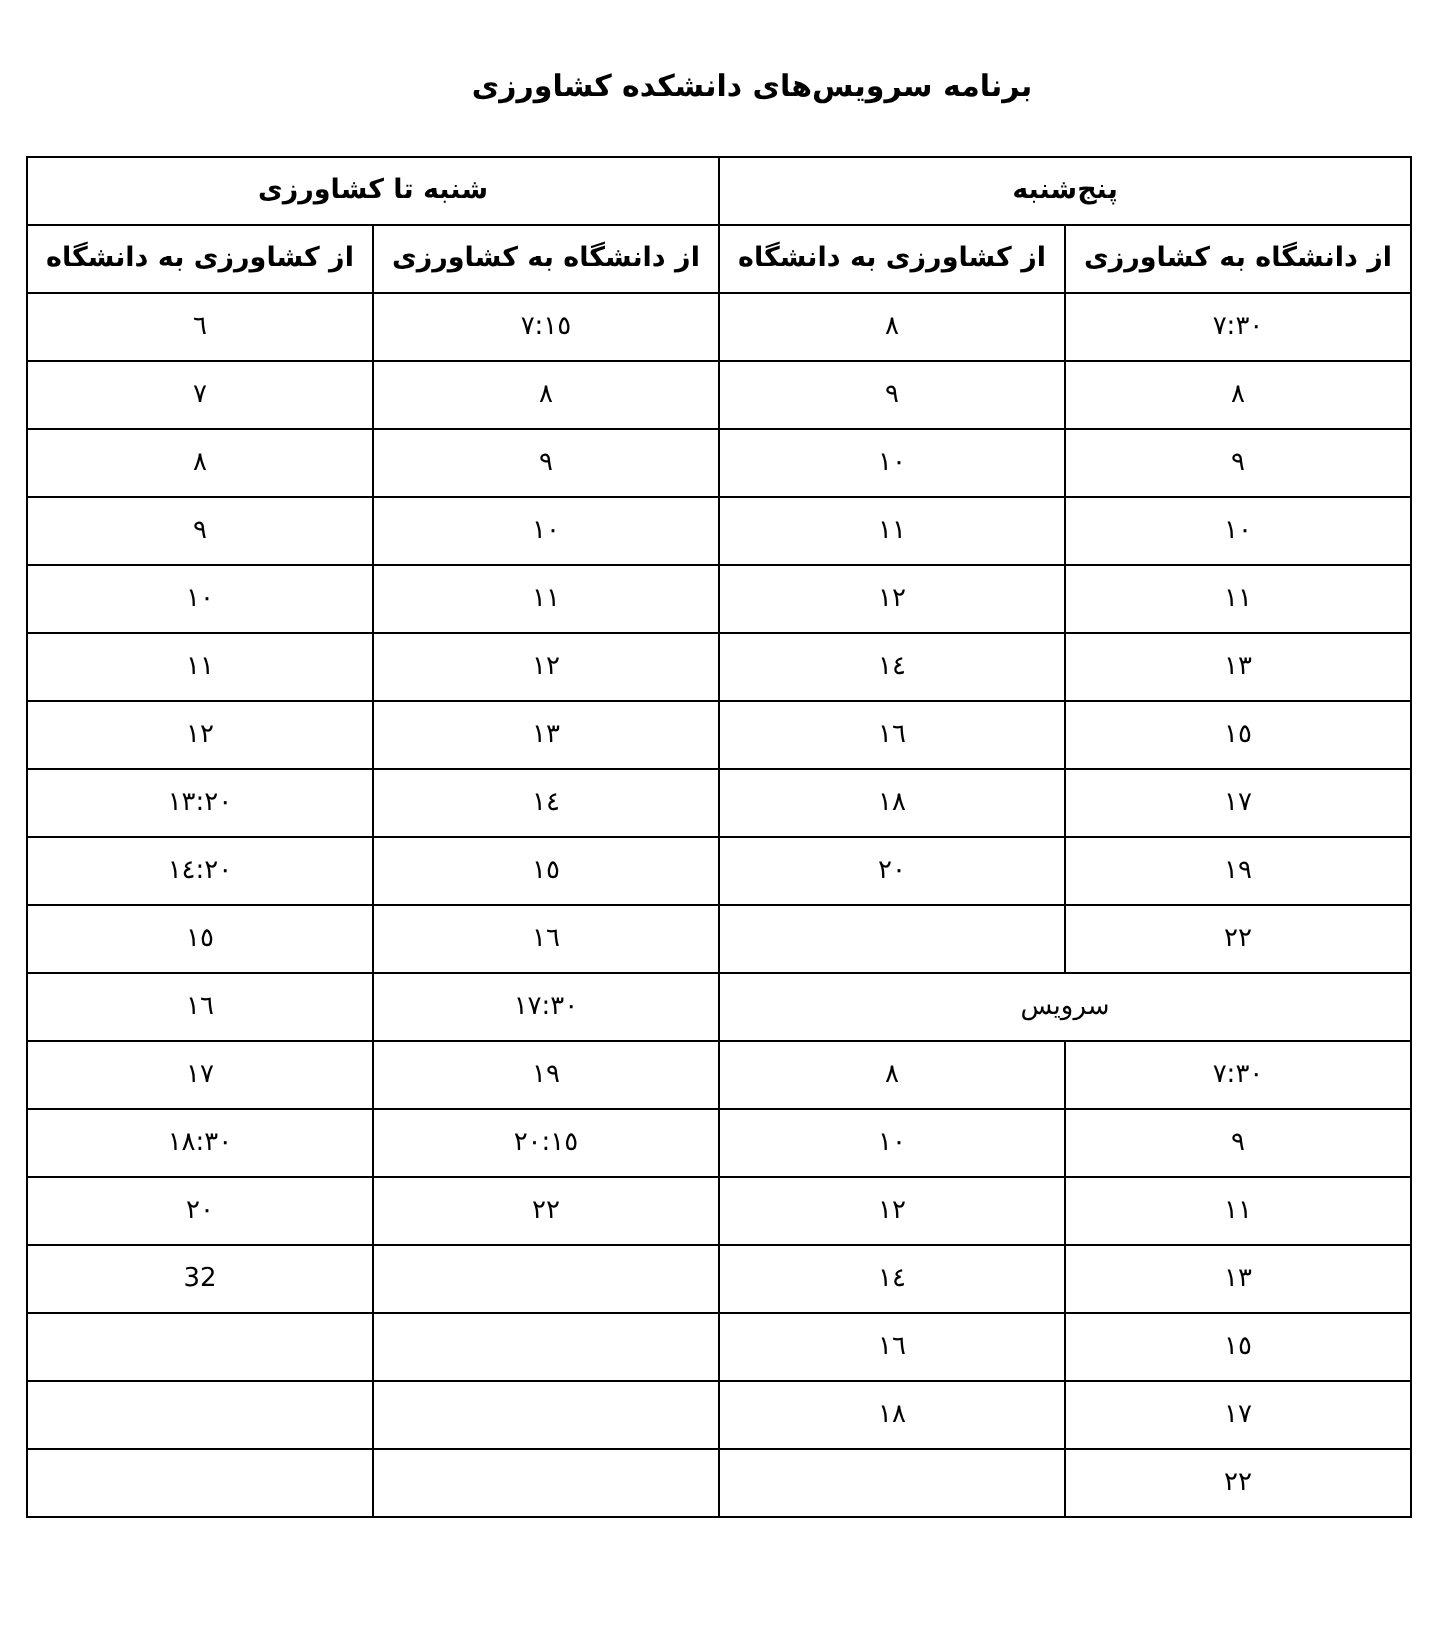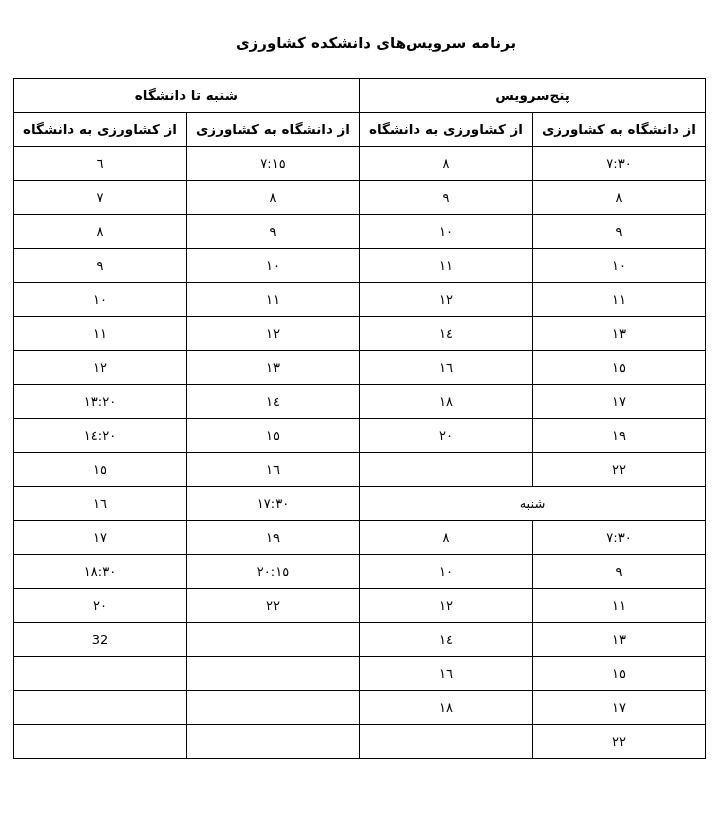--- a/index.html
+++ b/index.html
@@ -90,22 +90,22 @@
   <div class="table-wrap">
     <table class="schedule">
       <colgroup>
         <col class="c1">
           <col class="c2">
           <col class="c3">
           <col class="c4">
       </colgroup>
       <thead>
         <tr>
-          <th class="group-head" colspan="2">پنج‌سرویس</th>
-          <th class="group-head" colspan="2">شنبه تا دانشگاه</th>
+          <th class="group-head" colspan="2">پنج‌شنبه</th>
+          <th class="group-head" colspan="2">شنبه تا کشاورزی</th>
         </tr>
         <tr>
           <th class="sub-head">از دانشگاه به کشاورزی</th>
           <th class="sub-head">از کشاورزی به دانشگاه</th>
           <th class="sub-head">از دانشگاه به کشاورزی</th>
           <th class="sub-head">از کشاورزی به دانشگاه</th>
         </tr>
       </thead>
       <tbody>
 
@@ -164,21 +164,21 @@
           <td class="num">١٤:٢٠</td>
         </tr>
         <tr>
           <td class="num">٢٢</td>
           <td class="num cell-empty"></td>
           <td class="num">١٦</td>
           <td class="num">١٥</td>
         </tr>
 
         <tr>
-          <td class="day-band" colspan="2">شنبه</td>
+          <td class="day-band" colspan="2">سرویس</td>
           <td class="num">١٧:٣٠</td>
           <td class="num">١٦</td>
         </tr>
 
         <tr>
           <td class="num">٧:٣٠</td>
           <td class="num">٨</td>
           <td class="num">١٩</td>
           <td class="num">١٧</td>
         </tr>

